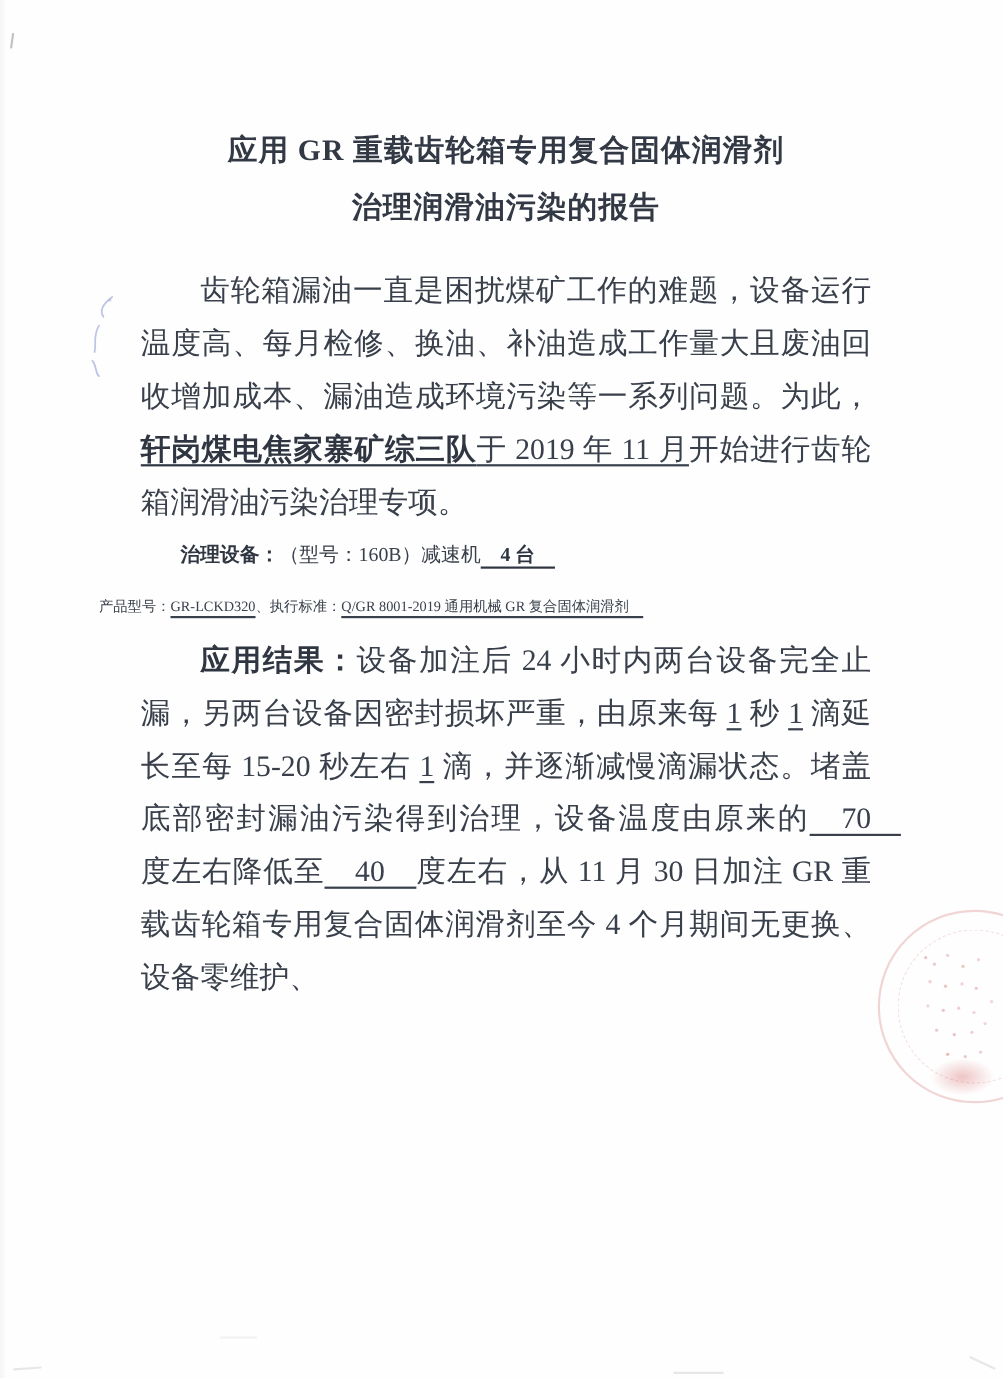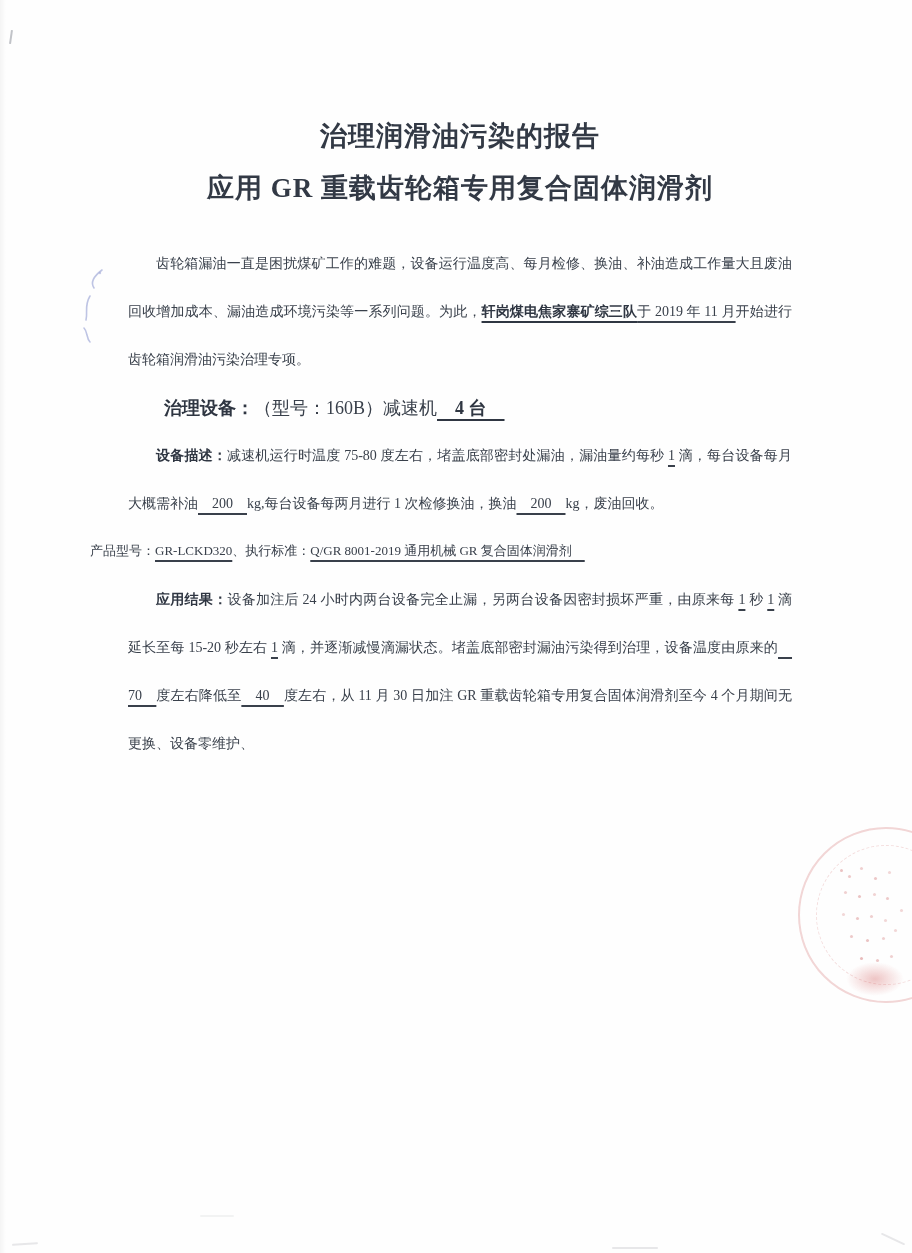--- a/index.html
+++ b/index.html
@@ -16,21 +16,21 @@
   }
   .content{
     position:absolute;left:128px;top:110px;width:664px;
   }
   .title{
     text-align:center;font-weight:bold;font-size:27px;line-height:52px;
     color:#323945;letter-spacing:1px;
   }
   .title-block{margin-bottom:26px;}
   p.body{
-    font-size:14px;line-height:48px;text-align:justify;
+    font-size:27px;line-height:48px;text-align:justify;
     margin:0;text-indent:2em;
   }
   p.single{
     font-size:18px;line-height:48px;margin:0;text-indent:2em;white-space:nowrap;
   }
   p.small-line{
     font-size:13px;line-height:42px;margin:2px 0 4px 0;
     position:relative;left:-38px;white-space:nowrap;
   }
   .b{font-weight:bold;color:#2f3642;}
@@ -83,30 +83,29 @@
   .sm4{left:880px;top:1238px;width:26px;height:2px;transform:rotate(25deg);}
 </style>
 </head>
 <body>
 
 <div class="page">
 
   <div class="content">
 
     <div class="title-block">
+      <div class="title">应用 GR 重载齿轮箱专用复合固体润滑剂</div>
       <div class="title">治理润滑油污染的报告</div>
-      <div class="title">应用 GR 重载齿轮箱专用复合固体润滑剂</div>
     </div>
 
     <p class="body"><span>齿轮箱漏油一直是困扰煤矿工作的难题，设备运行温度高、每月检修、换油、补油造成工作量大且废油回收增加成本、漏油造成环境污染等一系列问题。为此，</span><span class="b u">轩岗煤电焦家寨矿综三队</span><span class="u">于 2019 年 11 月</span><span>开始进行齿轮箱润滑油污染治理专项。</span></p>
 
     <p class="single"><span class="b">治理设备：</span><span>（型号：160B）减速机</span><span class="u b">　4 台　</span></p>
 
 
-    <p class="body"><span class="b">设备描述：</span><span>减速机运行时温度 75-80 度左右，堵盖底部密封处漏油，漏油量约每秒 </span><span class="u">1</span><span> 滴，每台设备每月大概需补油</span><span class="u">　200　</span><span>kg,每台设备每两月进行 1 次检修换油，换油</span><span class="u">　200　</span><span>kg，废油回收。</span></p>
 
 
     <p class="small-line"><span>产品型号：</span><span class="u">GR-LCKD320</span><span>、执行标准：</span><span class="u">Q/GR 8001-2019 通用机械 GR 复合固体润滑剂　</span></p>
 
     <p class="body"><span class="b">应用结果：</span><span>设备加注后 24 小时内两台设备完全止漏，另两台设备因密封损坏严重，由原来每 </span><span class="u">1</span><span> 秒 </span><span class="u">1</span><span> 滴延长至每 15-20 秒左右 </span><span class="u">1</span><span> 滴，并逐渐减慢滴漏状态。堵盖底部密封漏油污染得到治理，设备温度由原来的</span><span class="u">　70　</span><span>度左右降低至</span><span class="u">　40　</span><span>度左右，从 11 月 30 日加注 GR 重载齿轮箱专用复合固体润滑剂至今 4 个月期间无更换、设备零维护、</span></p>
 
   </div>
 
   <div class="stamp">
     <div class="stamp-dots"></div>

